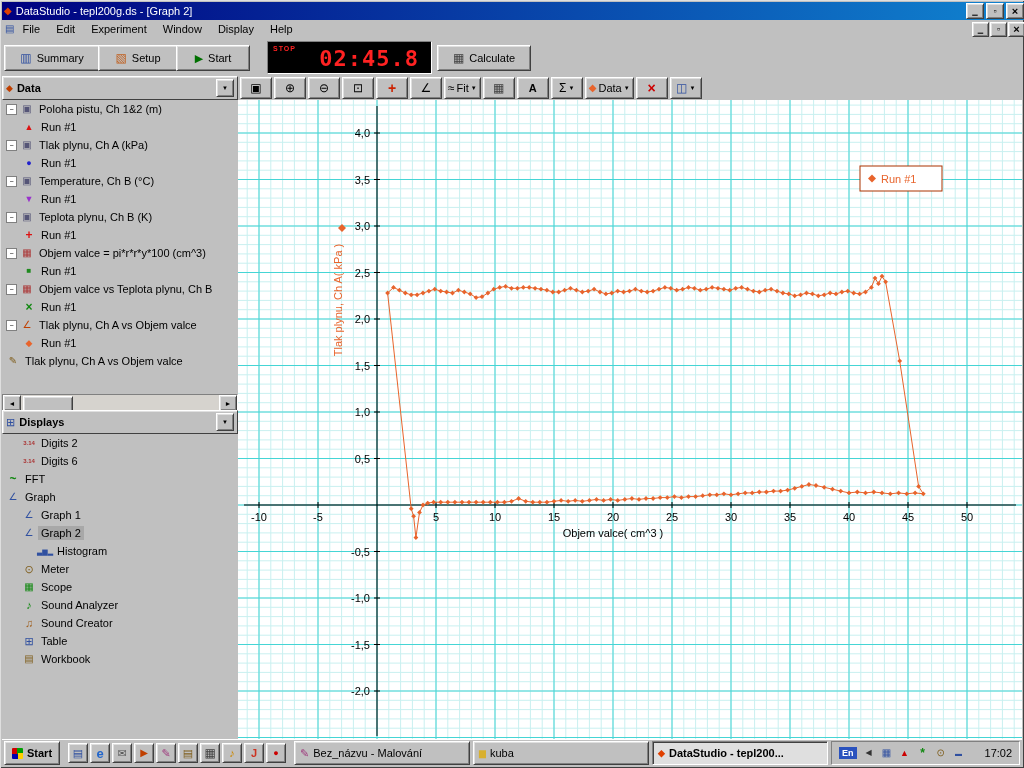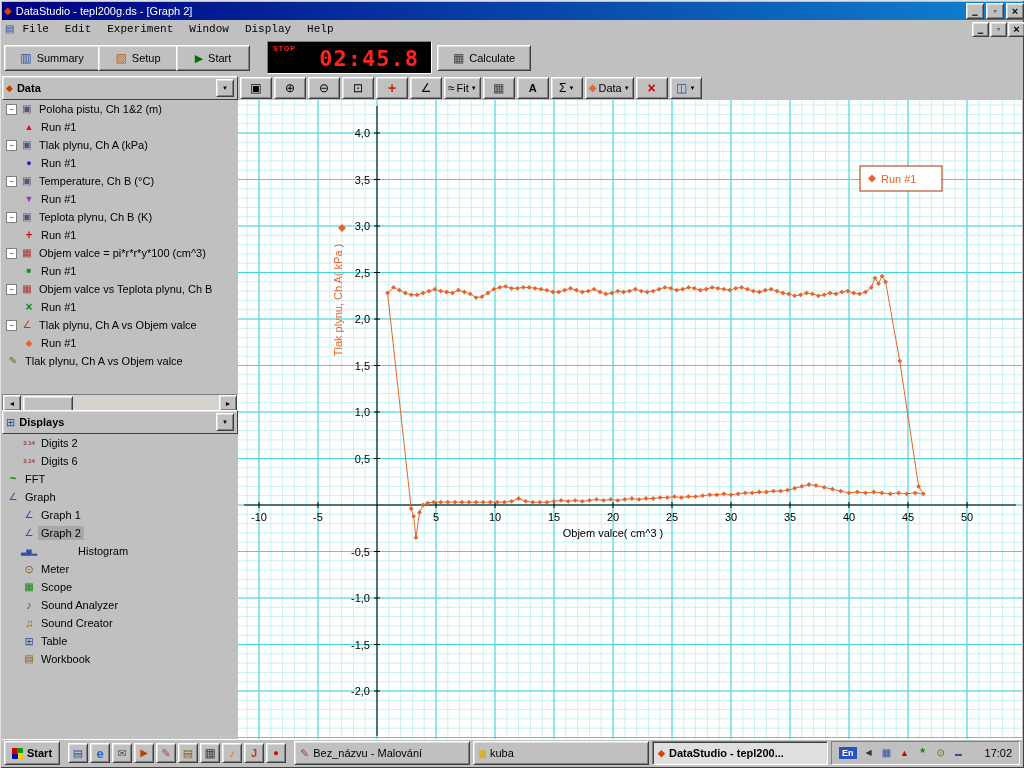--- a/index.html
+++ b/index.html
@@ -13,21 +13,21 @@
 
   
   .titlebar{position:absolute;left:2px;top:2px;width:1020px;height:18px;
     background:linear-gradient(90deg,#000080,#1084d0);display:flex;align-items:center;padding:0 2px;color:#fff;}
   .title-text{font-weight:normal;margin-left:4px;flex:1;white-space:nowrap;overflow:hidden;}
   .tb-btn{width:16px;height:14px;margin-left:2px;display:inline-flex;align-items:center;justify-content:center;color:#000;}
 
   
   .menubar{position:absolute;left:2px;top:20px;width:1020px;height:18px;display:flex;align-items:center;padding:0 3px;}
   .menu-items{display:flex;}
-  .menu-item{padding:8px 8px;font-family:Liberation Mono, monospace;}
+  .menu-item{padding:8px 8px;}
   .mdi-controls{margin-left:auto;display:flex;gap:1px;}
   .mdi-btn{width:15px;height:13px;display:inline-flex;align-items:center;justify-content:center;}
 
   
   .toolbar{position:absolute;left:2px;top:38px;width:1020px;height:38px;border-bottom:1px solid #808080;}
   .tbtn{position:absolute;top:7px;height:24px;display:flex;align-items:center;justify-content:center;gap:5px;padding:0 4px;}
   .timer{position:absolute;left:265px;top:3px;width:163px;height:31px;background:#000;}
   .timer-stop{position:absolute;left:5px;top:3px;color:#ff2222;font-size:7px;font-weight:bold;letter-spacing:1px;}
   .timer-value{position:absolute;right:12px;top:4px;color:#ff2222;font-size:22px;font-weight:bold;
     font-family:"DejaVu Sans Mono",monospace;letter-spacing:1px;}
@@ -285,21 +285,21 @@
         <div class="trow" style="padding-left: 20px;">
           <span class="ticon glyph" style="color: rgb(48, 80, 160); font-size: 10px;">∠</span>
           <span class="tlabel">Graph 1</span>
         </div>
 
         <div class="trow" style="padding-left: 20px;">
           <span class="ticon glyph" style="color: rgb(48, 80, 160); font-size: 10px;">∠</span>
           <span class="tlabel selected">Graph 2</span>
         </div>
 
-        <div class="trow" style="padding-left: 20px; gap: 37px;">
+        <div class="trow" style="padding-left: 36px;">
           <span class="ticon glyph" style="color: rgb(48, 80, 160); font-size: 7px;">▃▆▂</span>
           <span class="tlabel">Histogram</span>
         </div>
 
         <div class="trow" style="padding-left: 20px;">
           <span class="ticon glyph" style="color: rgb(128, 96, 32); font-size: 11px;">⊙</span>
           <span class="tlabel">Meter</span>
         </div>
 
         <div class="trow" style="padding-left: 20px;">

